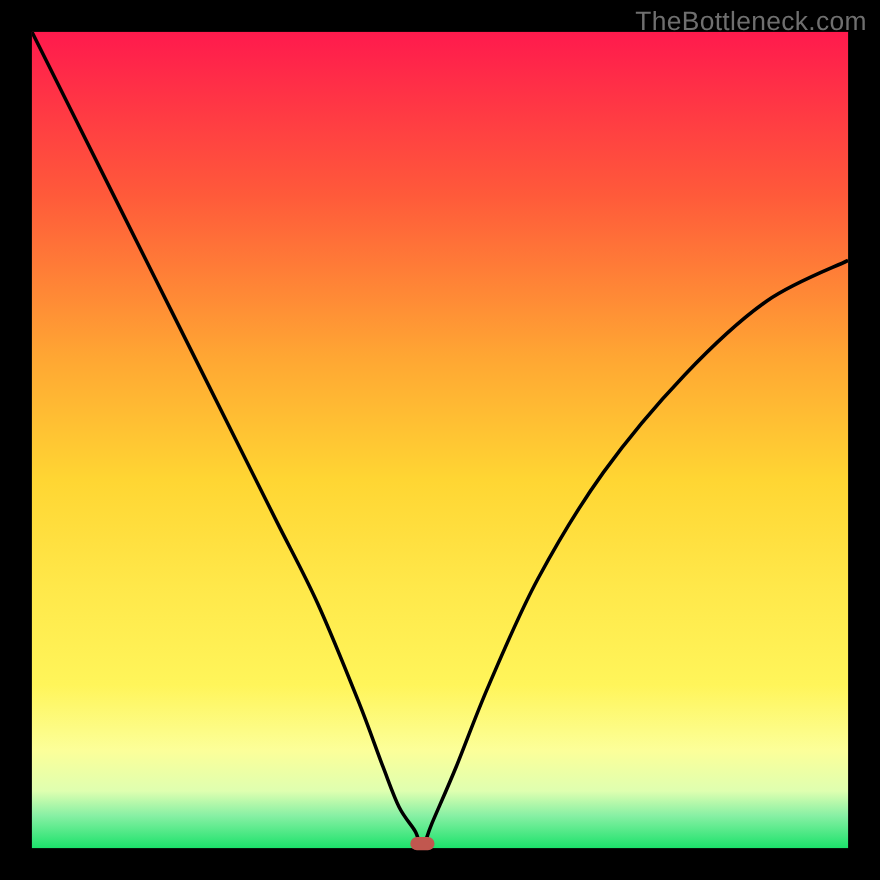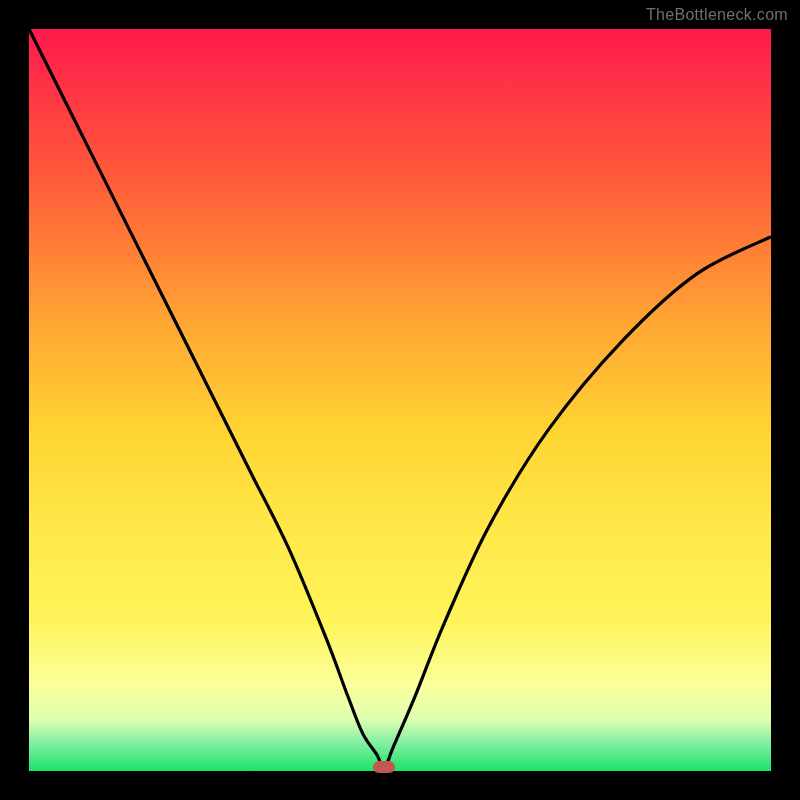--- a/index.html
+++ b/index.html
@@ -29,21 +29,21 @@
       #dfffb0 93%,
       #88f0a4 96%,
       #1ce26b 100%
     );
   }
   .watermark {
     position: absolute;
     top: 6px;
     right: 12px;
     color: #6f6f6f;
-    font-size: 16px;
+    font-size: 24px;
     letter-spacing: 0.3px;
     font-weight: 500;
     user-select: none;
   }
   svg.curve {
     position: absolute;
     left: 0;
     top: 0;
   }
   .dot {

